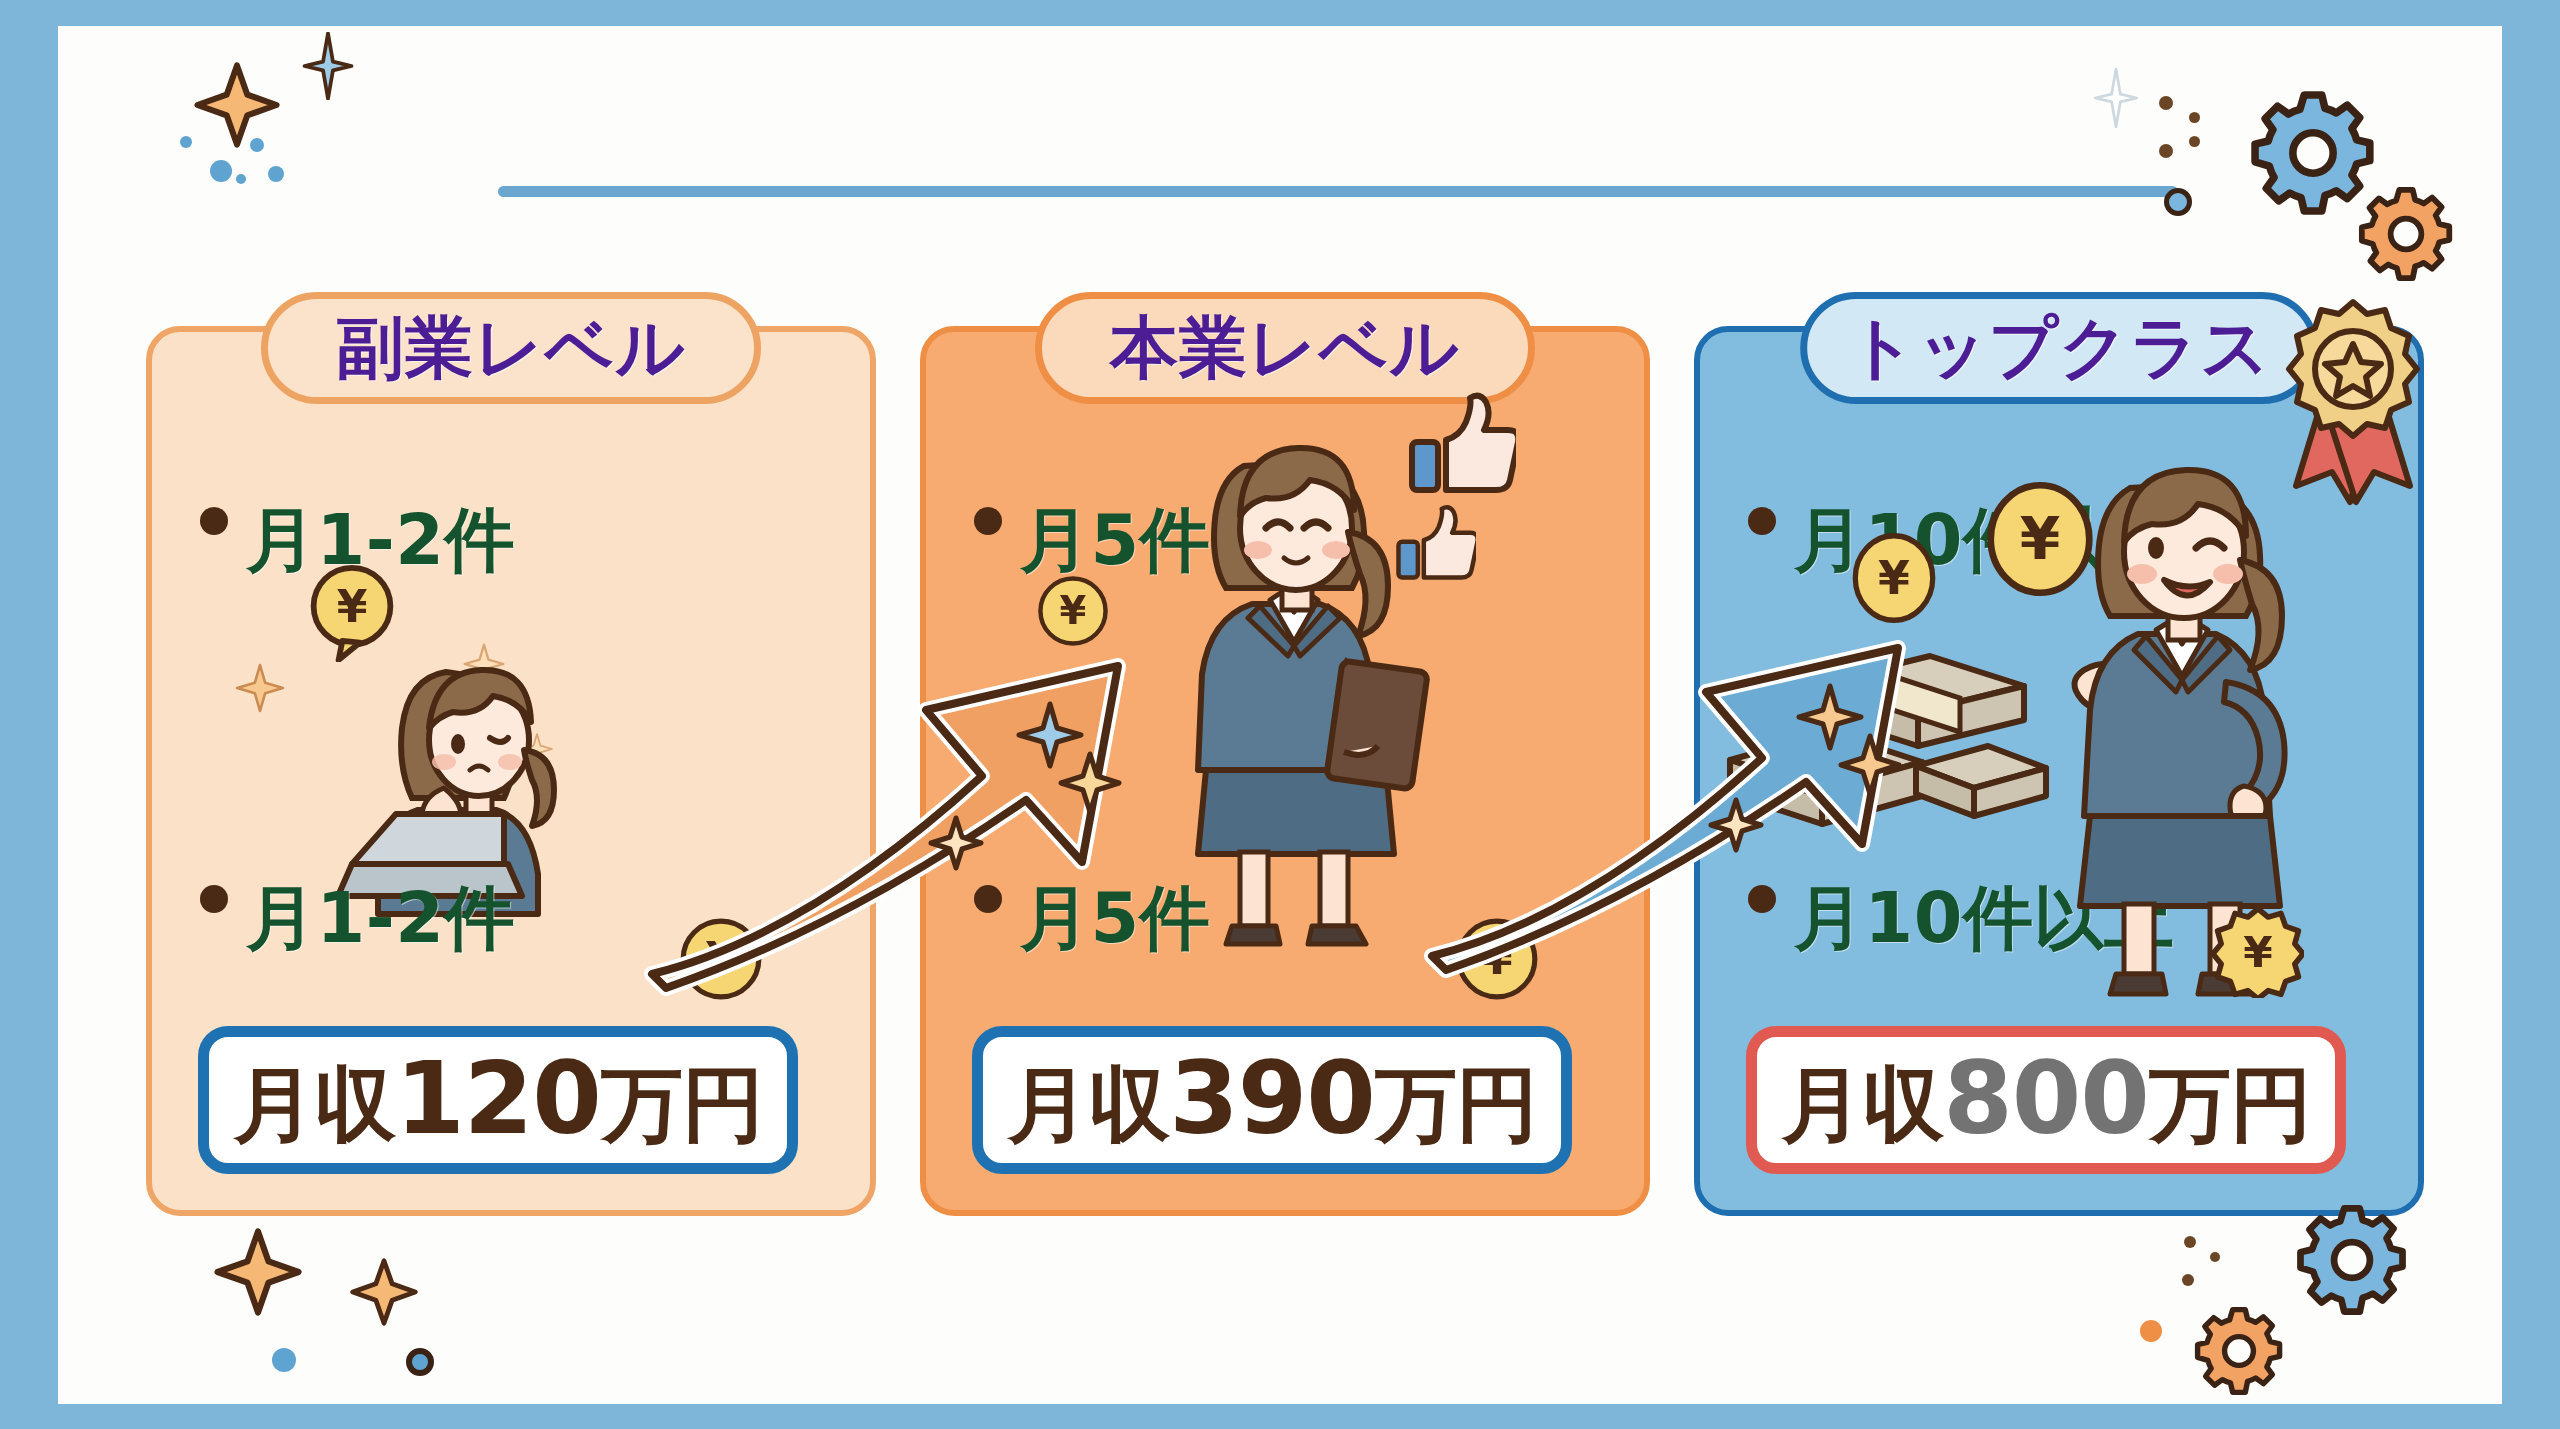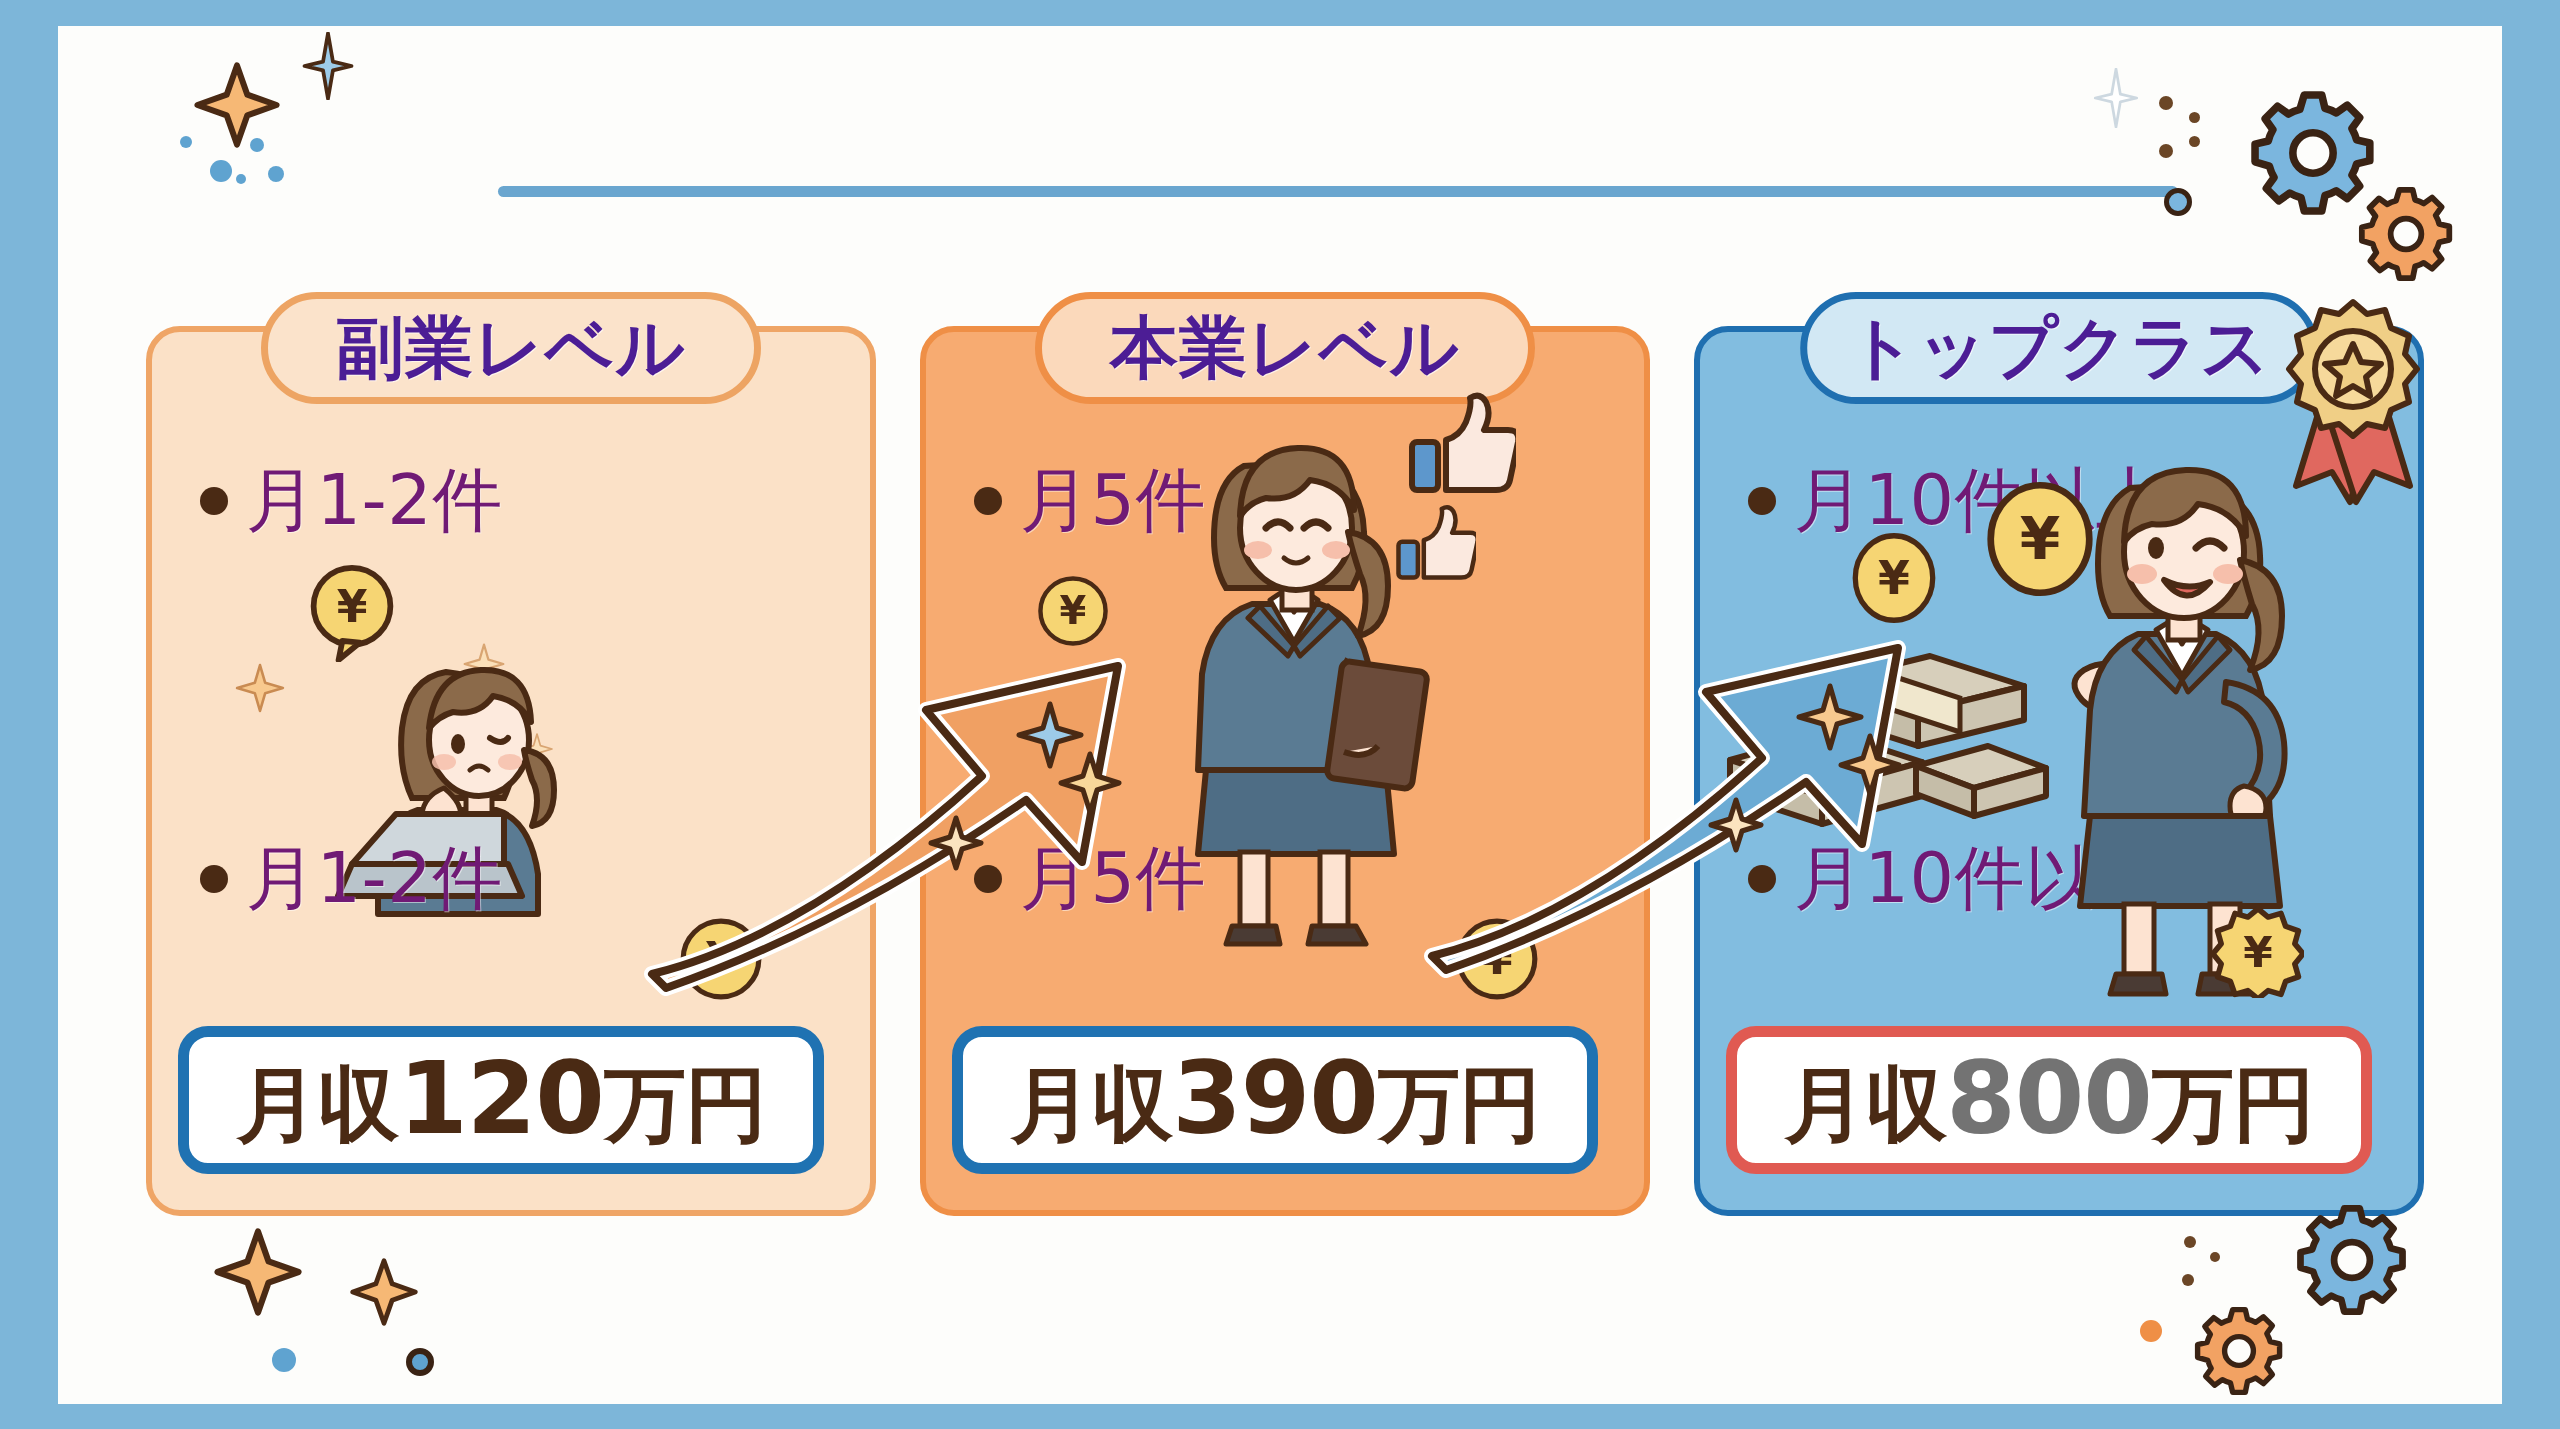--- a/index.html
+++ b/index.html
@@ -90,31 +90,32 @@
     position: absolute;
     left: 48px;
     display: flex; align-items: center; gap: 18px;
     white-space: nowrap;
   }
   .bullet .bdot {
     width: 28px; height: 28px; border-radius: 50%;
     background: #4a2a14; flex: 0 0 auto;
   }
   .bullet .btxt {
-    font-size: 70px; font-weight: 400; color: #701a75;
+    font-size: 70px; font-weight: 700; color: #14532d;
     letter-spacing: 0.5px;
     text-shadow: 1px 1px 0 rgba(255,255,255,.5);
+    margin-top: 40px;
   }
   .bullet.b1 { top: 122px; }
   .bullet.b2 { top: 500px; }
 
   .salary {
     position: absolute;
-    left: 26px; bottom: 36px;
-    width: 646px; height: 148px;
+    left: 46px; bottom: 36px;
+    width: 600px; height: 148px;
     background: #ffffff;
     border-radius: 30px;
     border: 11px solid #1f72b2;
     display: flex; align-items: center; justify-content: center;
   }
   .c3 .salary { border-color: #e05a52; }
   .salary .amt {
     font-size: 82px; font-weight: 700; color: #4a2a14;
     letter-spacing: -1px; white-space: nowrap;
     text-shadow: 1px 1px 0 rgba(255,255,255,.6);

